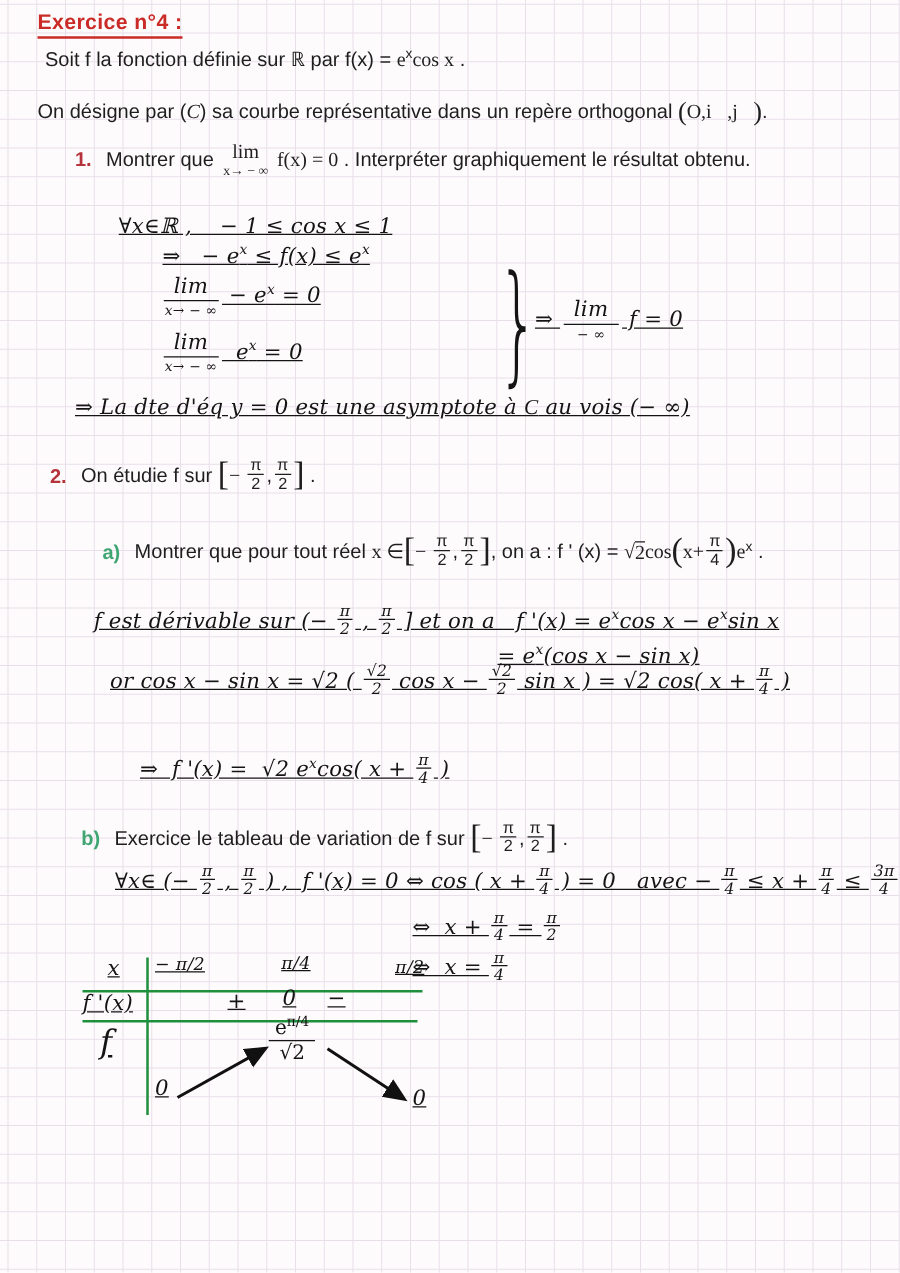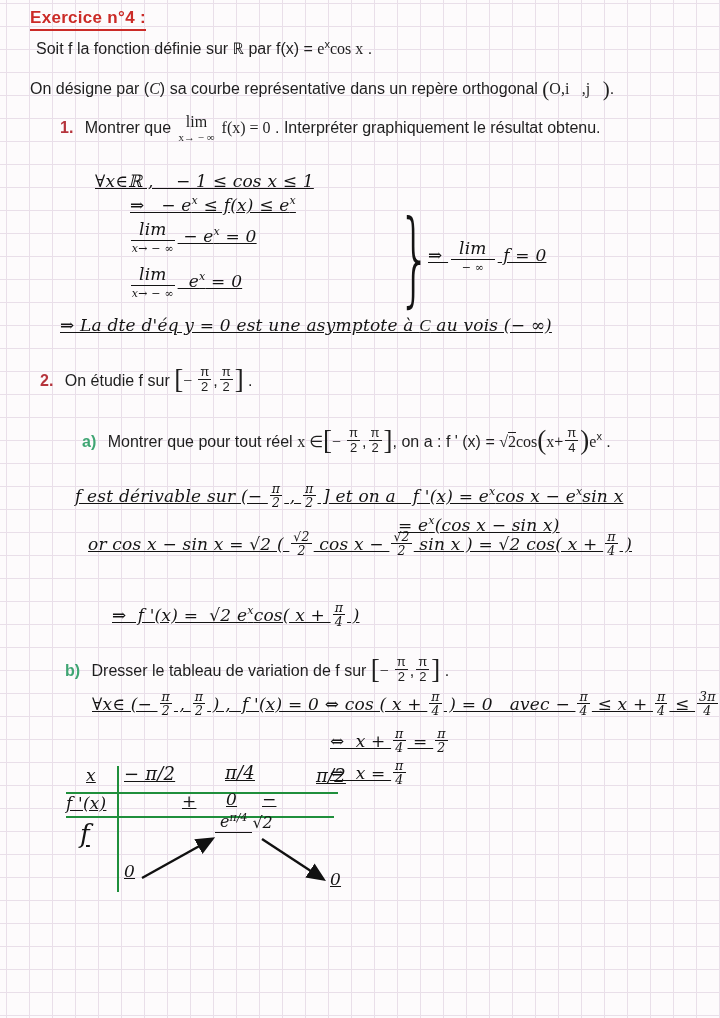--- a/index.html
+++ b/index.html
@@ -22,25 +22,25 @@
   .frac .num{border-bottom:1px solid currentColor;padding:0 2px;}
   .frac.hf{font-size:12.5px;}
   .bb{font-size:27px;font-weight:300;vertical-align:middle;font-family:"Liberation Serif",serif;position:relative;top:-2px;}
   .bb2{font-size:21px;vertical-align:middle;font-family:"Liberation Serif",serif;position:relative;top:-1px;}
   .limw{display:inline-flex;flex-direction:column;align-items:center;vertical-align:middle;line-height:1;margin:0 3px;}
   .limu{font-size:11px;margin-top:2px;}
   .limw.bar .limm{border-bottom:1.5px solid currentColor;padding:0 8px 2px;}
   .brace{font-family:"DejaVu Sans",sans-serif;font-size:104px;font-weight:100;transform:scaleX(.5);transform-origin:left center;line-height:.85;color:#141414;}
   .rednum{color:#b5343c;font-weight:bold;margin-right:7px;}
   .greennum{color:#3fa573;font-weight:bold;margin-right:7px;}
-  .smallh{font-size:18px;}
+  .smallh{font-size:14px;}
   .bigf{font-size:26px;}
   .sq{border-top:1.2px solid currentColor;}
   .gline{position:absolute;background:#1f8f3c;}
-  .tmax{position:absolute;display:inline-flex;flex-direction:row;align-items:center;font-family:"DejaVu Serif",serif;font-style:italic;font-size:16px;color:#141414;line-height:1.1;}
+  .tmax{position:absolute;display:inline-flex;flex-direction:column;align-items:center;font-family:"DejaVu Serif",serif;font-size:16px;color:#141414;line-height:1.1;}
   .tmax-num{border-bottom:1.5px solid #141414;padding:0 5px 1px;}
   .arrows{position:absolute;left:120px;top:815px;}
 </style>
 </head>
 <body>
 
 <div id="sheet">
 
   <div class="gline" style="left:66px;top:792px;width:272px;height:2px;"></div>
   <div class="gline" style="left:66px;top:816px;width:268px;height:2px;"></div>
@@ -116,21 +116,21 @@
         <span class="num">√2</span>
         <span class="den">2</span>
       </span><span> sin x ) = √2 cos( x + </span><span class="frac hf">
         <span class="num">π</span>
         <span class="den">4</span>
       </span><span> )</span></div>
     <div class="line hand" style="left: 112px; top: 603px;"><span>⇒&nbsp; f '(x) =&nbsp; √2 e</span><sup>x</sup><span>cos( x + </span><span class="frac hf">
         <span class="num">π</span>
         <span class="den">4</span>
       </span><span> )</span></div>
-    <div class="line print" style="left: 65px; top: 656px;"><span class="greennum">b)</span><span> Dresser le tableau de variation de f sur </span><span class="bb">[</span><span class="m">− </span><span class="frac ">
+    <div class="line print" style="left: 65px; top: 656px;"><span class="greennum">b)</span><span> Exercice le tableau de variation de f sur </span><span class="bb">[</span><span class="m">− </span><span class="frac ">
         <span class="num">π</span>
         <span class="den">2</span>
       </span><span>,</span><span class="frac ">
         <span class="num">π</span>
         <span class="den">2</span>
       </span><span class="bb">]</span><span> .</span></div>
     <div class="line hand" style="left: 92px; top: 692px;"><span>∀x∈ (− </span><span class="frac hf">
         <span class="num">π</span>
         <span class="den">2</span>
       </span><span> , </span><span class="frac hf">

